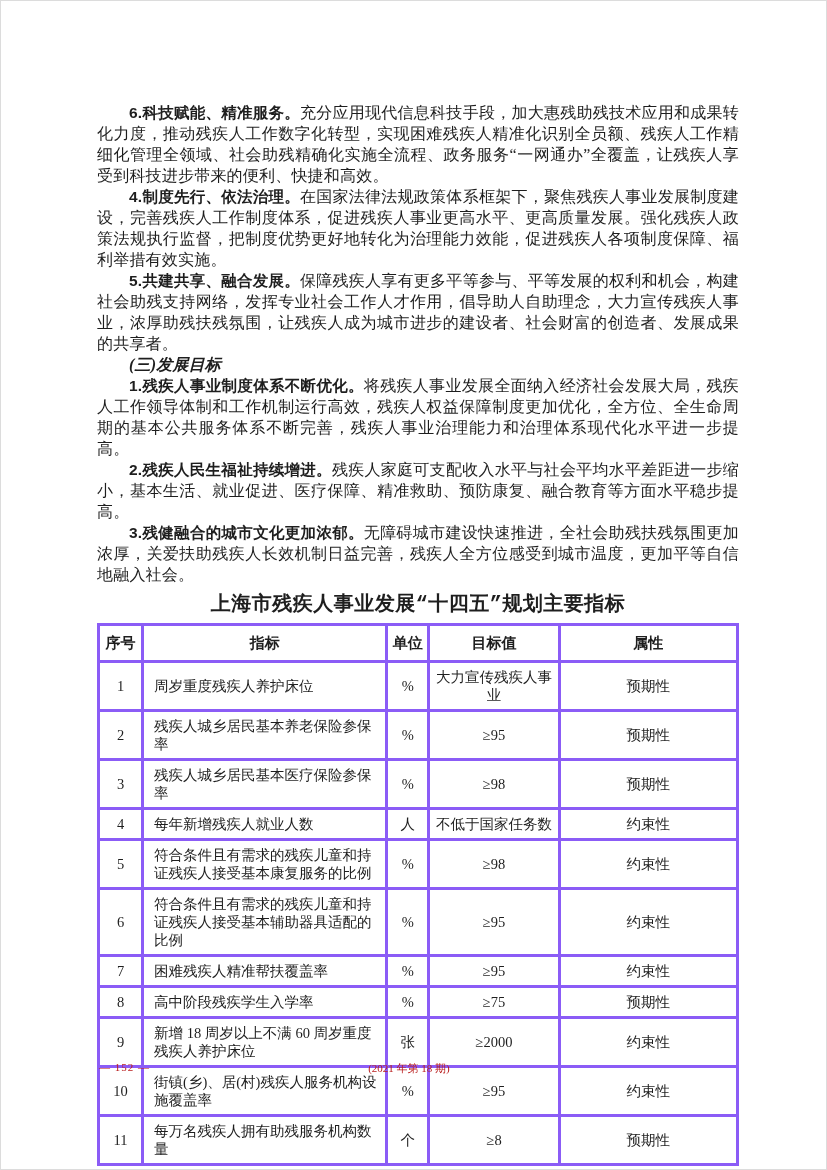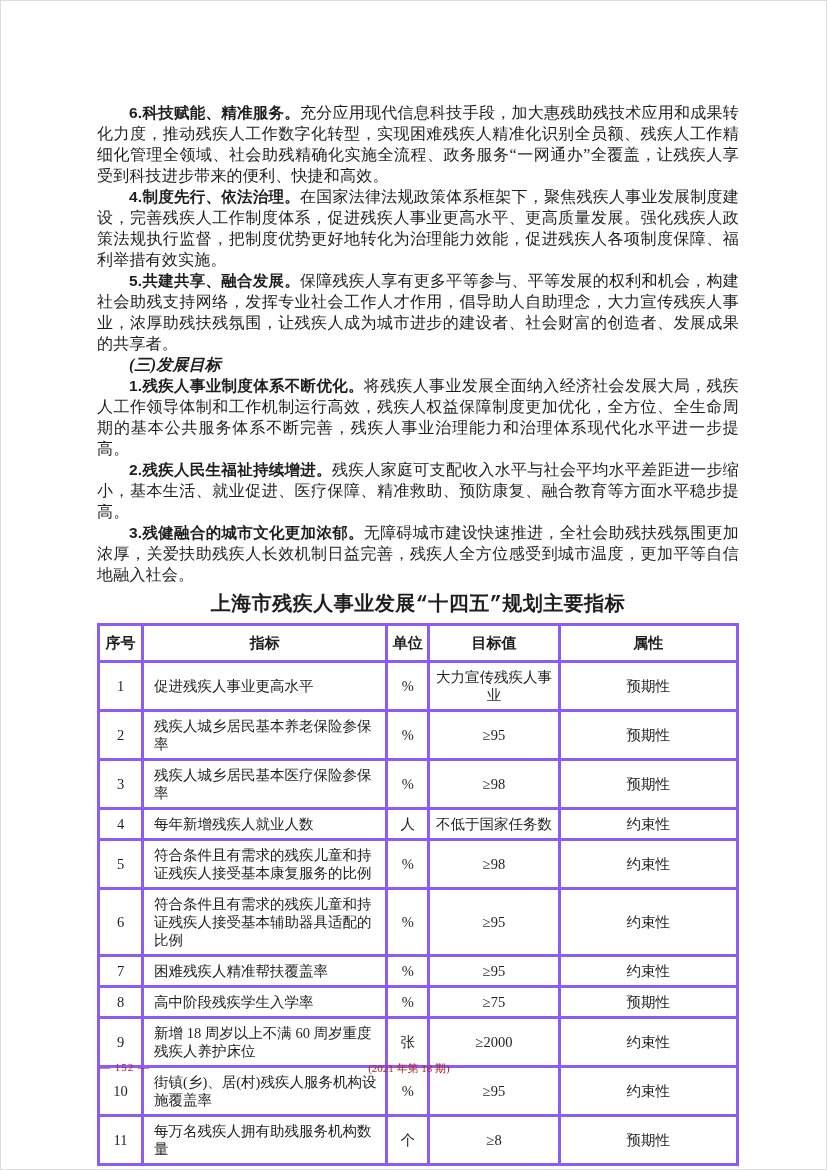--- a/index.html
+++ b/index.html
@@ -114,21 +114,21 @@
 
           <th>目标值</th>
 
           <th>属性</th>
         </tr>
     </thead>
     <tbody>
 
         <tr>
           <td>1</td>
-          <td class="indicator">促进残疾人事业更高水平</td>
+          <td class="indicator">周岁重度残疾人养护床位</td>
           <td>%</td>
           <td>大力宣传残疾人事业</td>
           <td>预期性</td>
         </tr>
 
         <tr>
           <td>2</td>
           <td class="indicator">残疾人城乡居民基本养老保险参保率</td>
           <td>%</td>
           <td>≥95</td>

